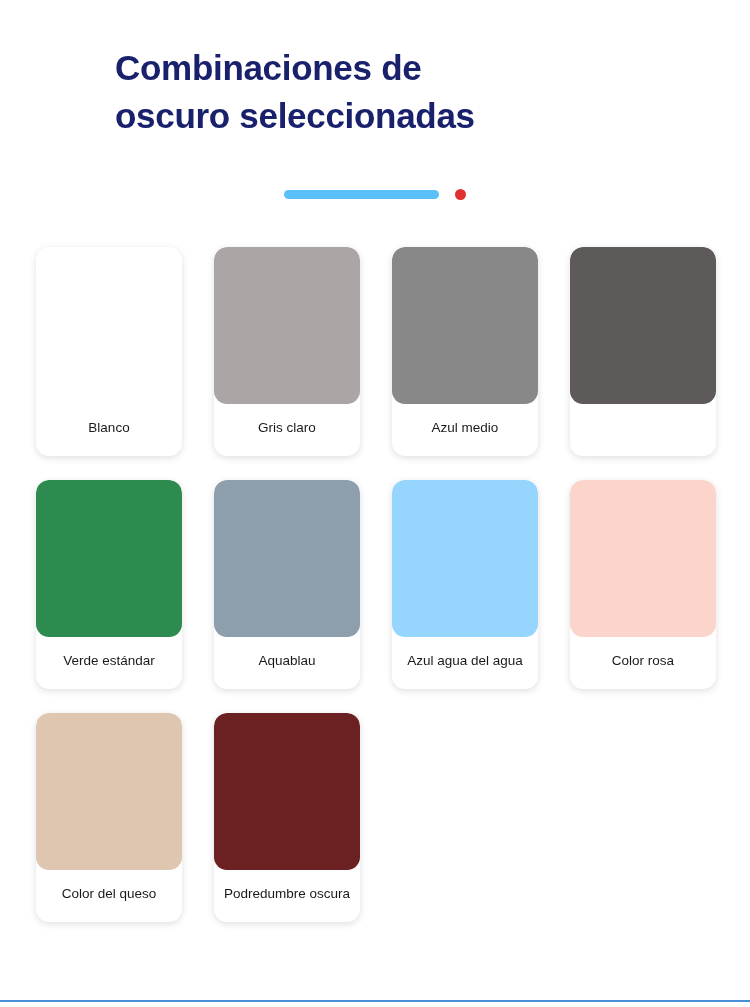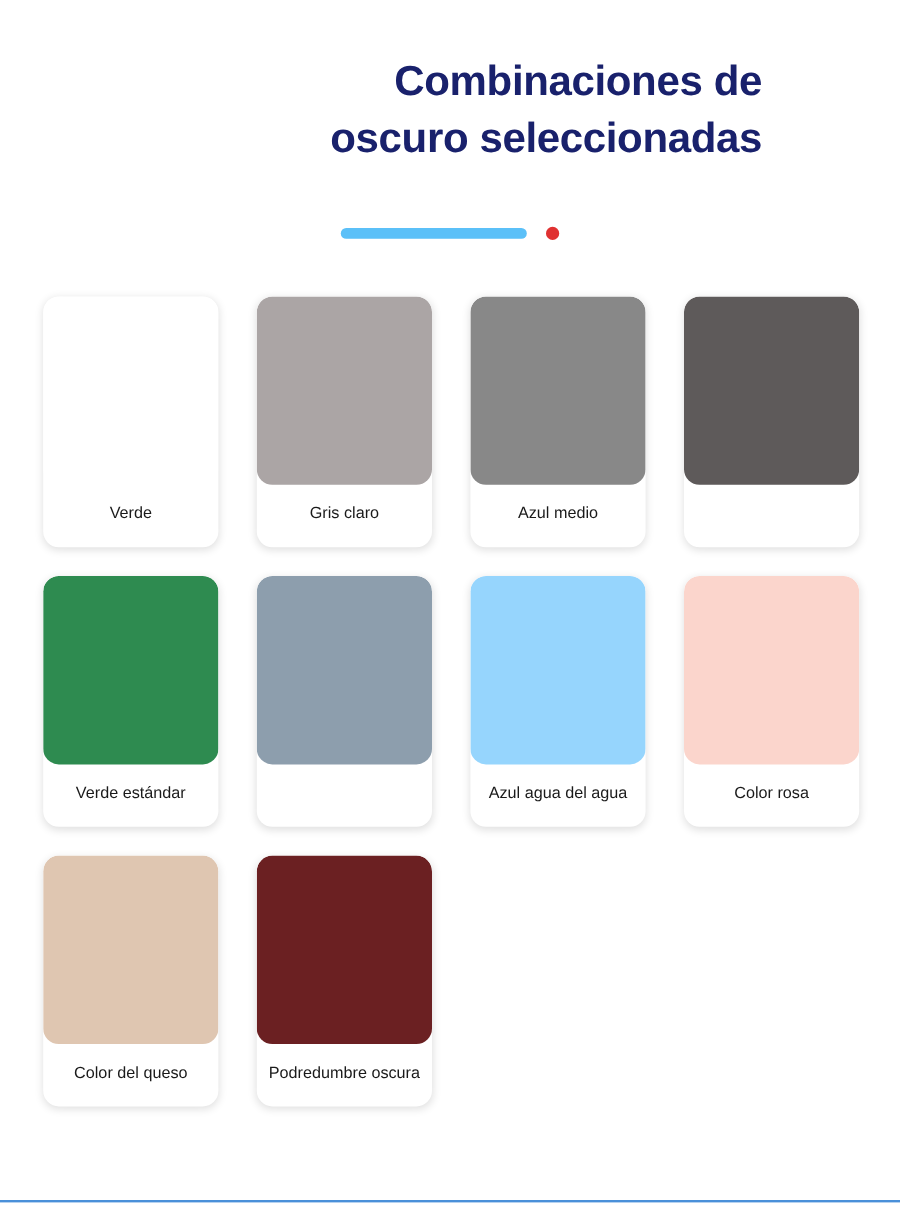--- a/index.html
+++ b/index.html
@@ -19,21 +19,21 @@
     position: relative;
     width: 750px;
     height: 1007px;
     background: #ffffff;
     box-sizing: border-box;
   }
 
   
   .header {
     padding-top: 44px;
-    text-align: right;
+    text-align: left;
   }
   .title {
     font-size: 35px;
     line-height: 48px;
     font-weight: bold;
     color: #19216C;
     letter-spacing: -0.3px;
     margin: 0 auto;
     max-width: 520px;
     font-family: "Liberation Sans", sans-serif;
@@ -134,39 +134,40 @@
   </div>
 
   <div class="progress-wrap">
     <div class="progress-bar" style="background: rgb(91, 192, 248);"></div>
     <div class="progress-dot" style="background: rgb(224, 49, 49);"></div>
   </div>
 
   <div class="grid">
       <div class="card is-white">
         <div class="swatch" style="background: rgb(255, 255, 255);"></div>
-        <div class="card-label">Verde</div>
+        <div class="card-label">Blanco</div>
       </div>
       <div class="card">
         <div class="swatch" style="background: rgb(171, 165, 165);"></div>
         <div class="card-label">Gris claro</div>
       </div>
       <div class="card">
         <div class="swatch" style="background: rgb(136, 136, 136);"></div>
         <div class="card-label">Azul medio</div>
       </div>
       <div class="card">
         <div class="swatch" style="background: rgb(94, 90, 90);"></div>
       </div>
       <div class="card">
         <div class="swatch" style="background: rgb(46, 139, 80);"></div>
         <div class="card-label">Verde estándar</div>
       </div>
       <div class="card">
         <div class="swatch" style="background: rgb(141, 158, 173);"></div>
+        <div class="card-label">Aquablau</div>
       </div>
       <div class="card">
         <div class="swatch" style="background: rgb(150, 213, 253);"></div>
         <div class="card-label">Azul agua del agua</div>
       </div>
       <div class="card">
         <div class="swatch" style="background: rgb(251, 213, 204);"></div>
         <div class="card-label">Color rosa</div>
       </div>
       <div class="card">

